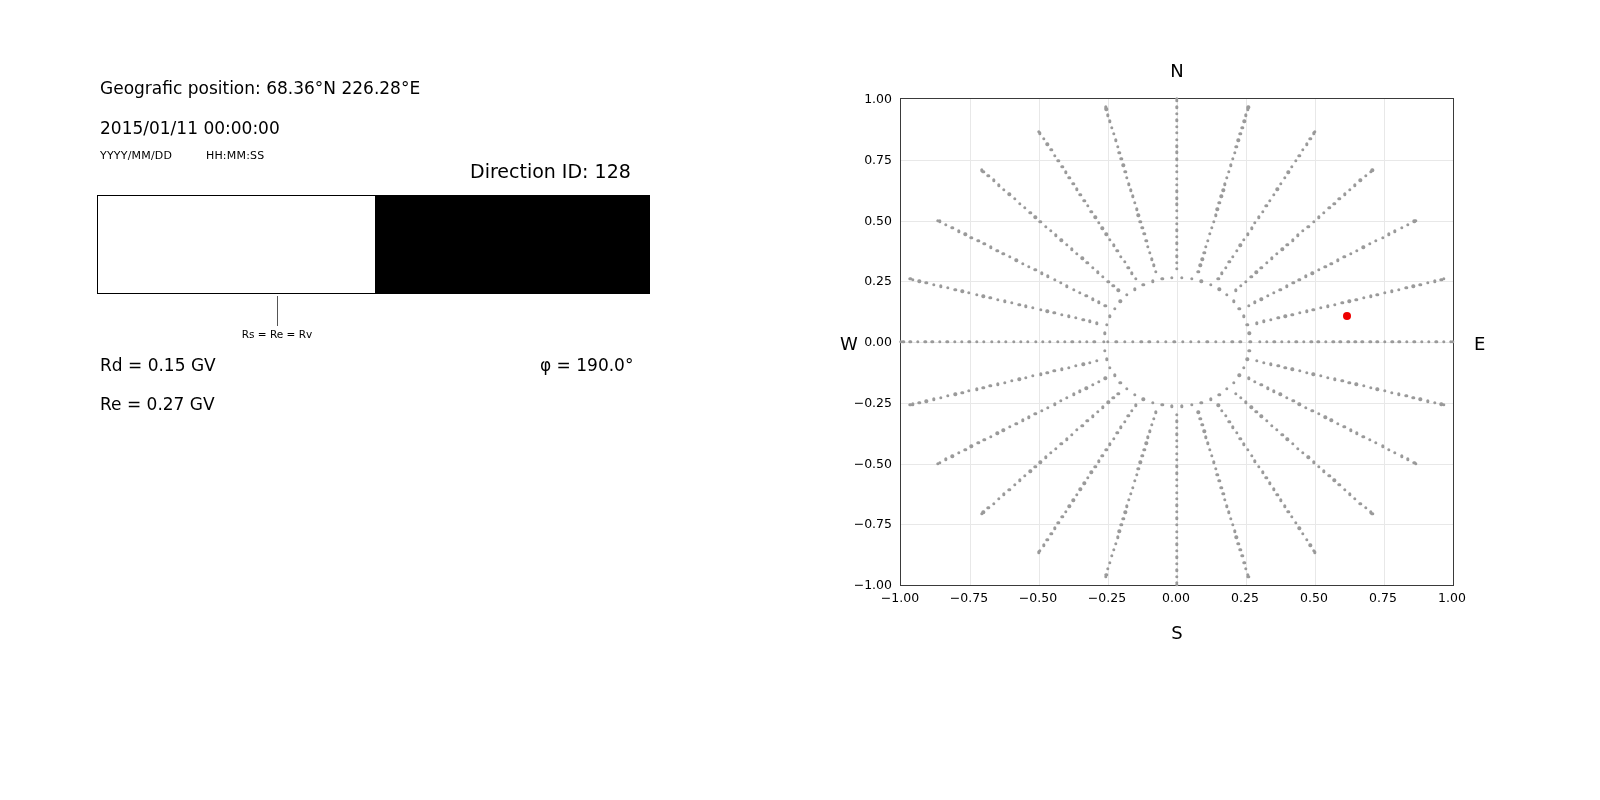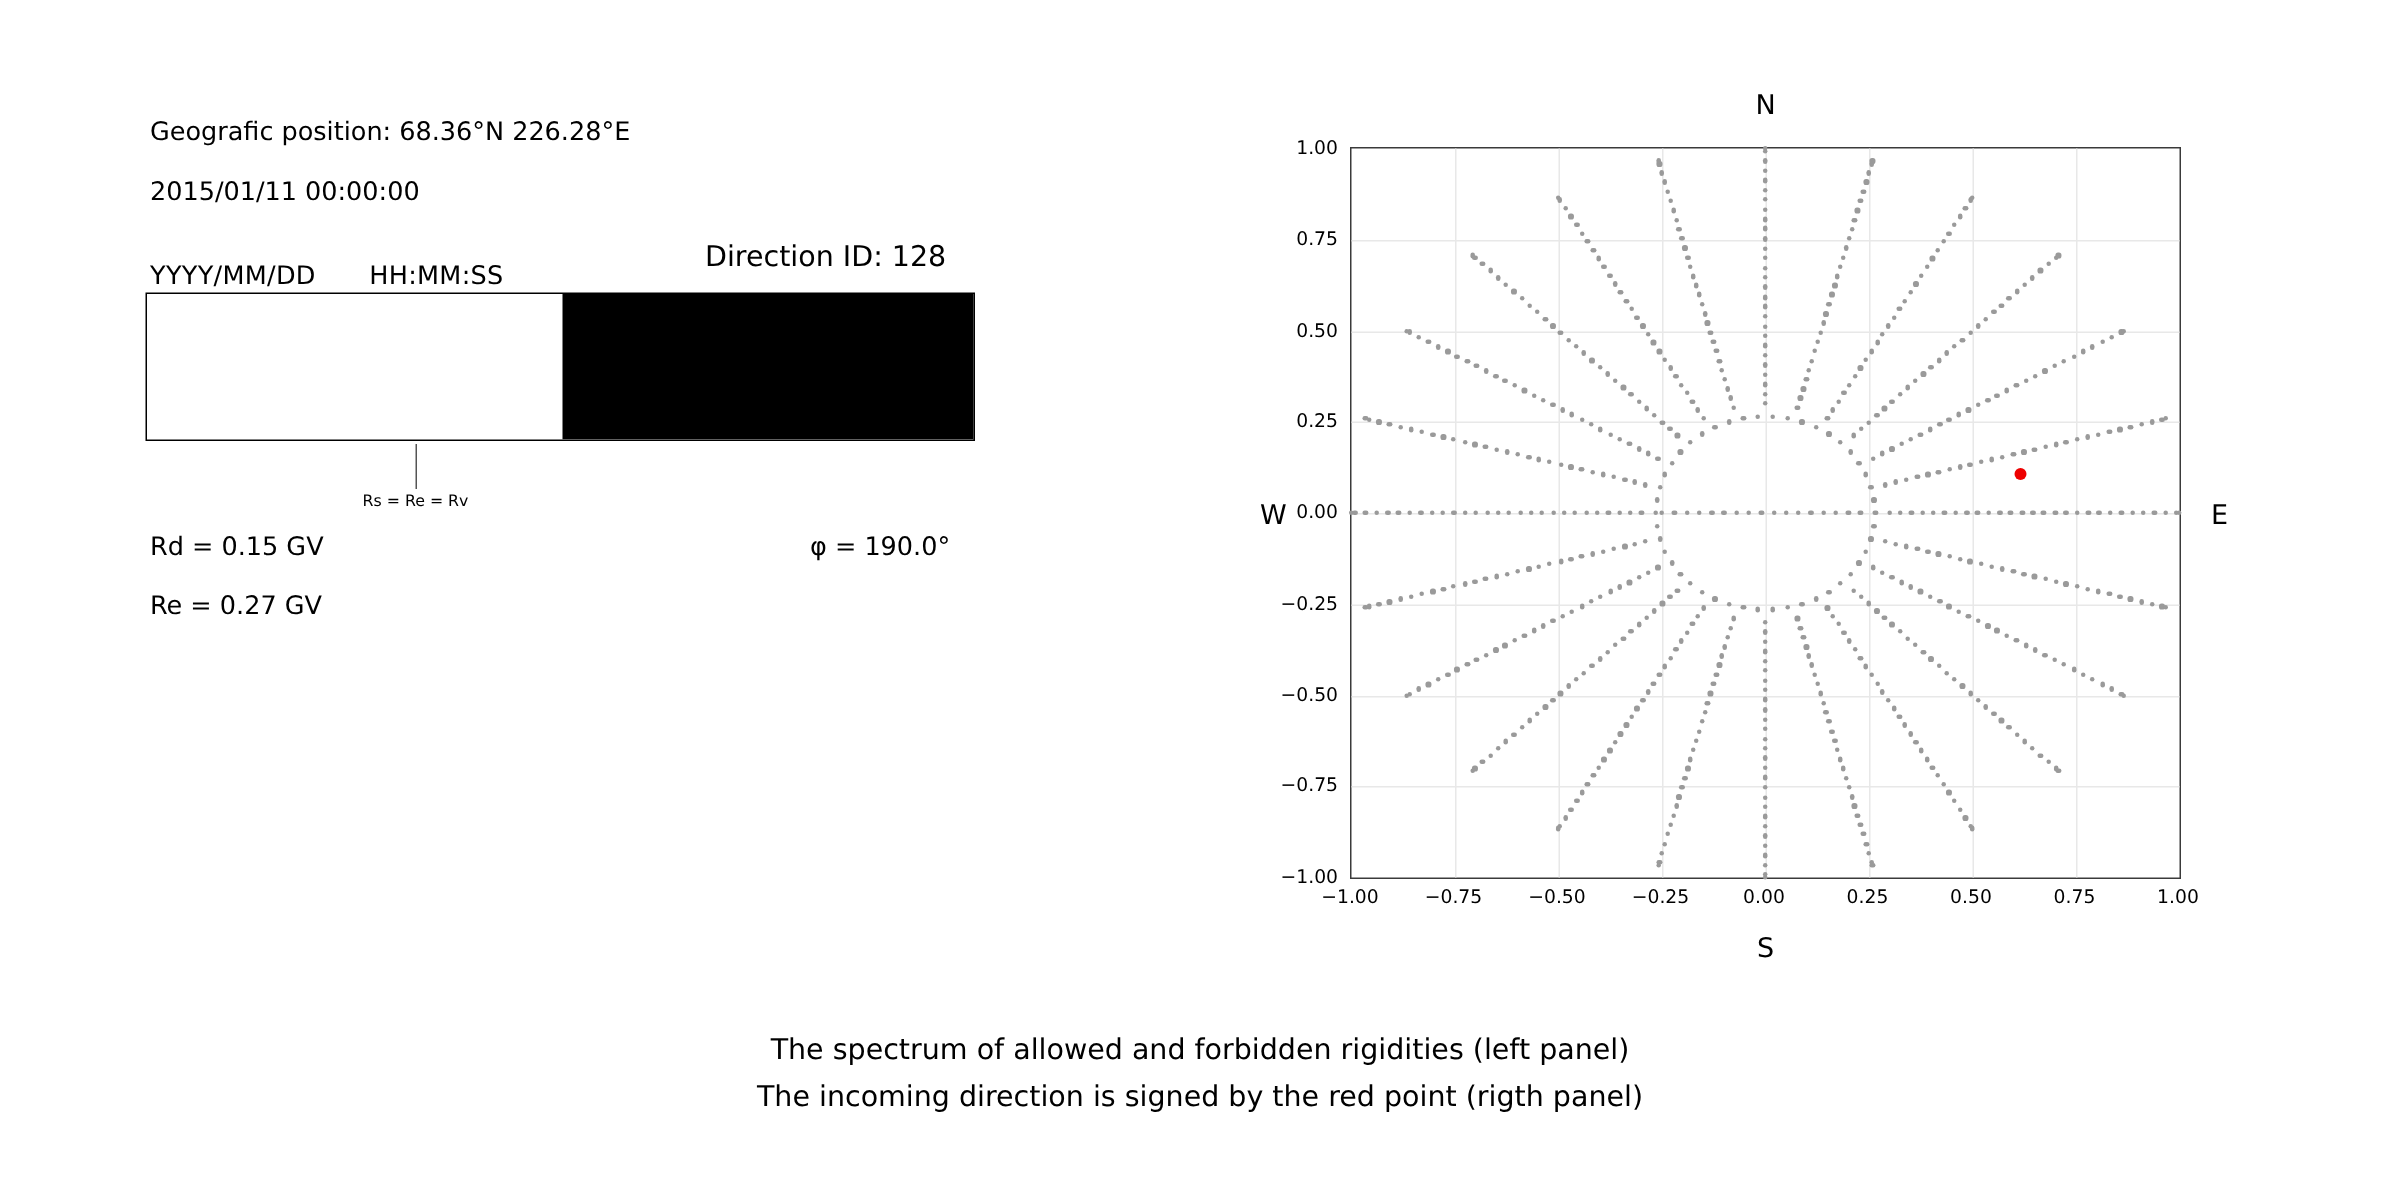--- a/index.html
+++ b/index.html
@@ -37,22 +37,22 @@
   .date-line {
     position: absolute;
     left: 0;
     top: 40px;
     font-size: 17px;
     white-space: nowrap;
   }
   .fmt-line {
     position: absolute;
     left: 0;
-    top: 96px;
-    font-size: 17px;
+    top: 71px;
+    font-size: 11px;
     letter-spacing: 0.2px;
     white-space: nowrap;
   }
   .fmt-line .fmt-time {
     margin-left: 30px;
   }
   .dir-id {
     position: absolute;
     left: 370px;
     top: 82px;
@@ -1034,18 +1034,14 @@
         <div class="ytick" style="top: 412.5px;">−0.50</div>
         <div class="ytick" style="top: 351.75px;">−0.25</div>
         <div class="ytick" style="top: 291px;">0.00</div>
         <div class="ytick" style="top: 230.25px;">0.25</div>
         <div class="ytick" style="top: 169.5px;">0.50</div>
         <div class="ytick" style="top: 108.75px;">0.75</div>
         <div class="ytick" style="top: 48px;">1.00</div>
       </div>
   </div>
 
-  <div class="caption">
-    <div class="caption-line">The spectrum of allowed and forbidden rigidities (left panel)</div>
-    <div class="caption-line">The incoming direction is signed by the red point (rigth panel)</div>
-  </div>
 
 </div>
 
 </body></html>

